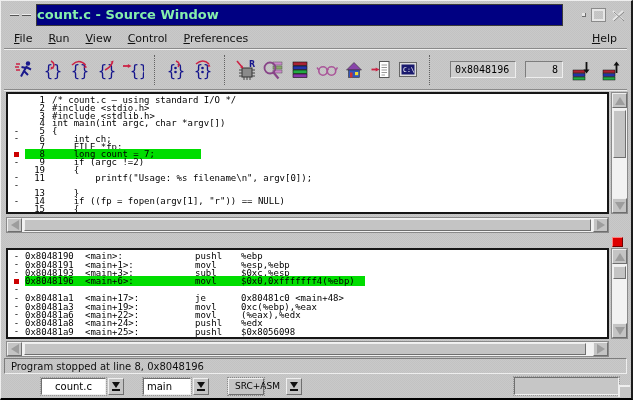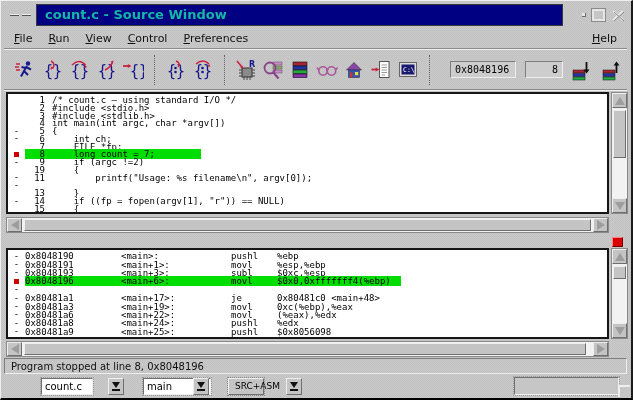--- a/index.html
+++ b/index.html
@@ -15,23 +15,23 @@
     background-image: repeating-conic-gradient(#c9c9c9 0% 25%, #c2c2c2 0% 50%);
     background-size:2px 2px;
     border-top:1px solid #efefef; border-left:1px solid #efefef;
     border-right:2px solid #1c1c1c; border-bottom:2px solid #000;
   }
   
   .titlebar { position:absolute; left:3px; top:3px; right:4px; height:22px; display:flex; align-items:stretch; }
   .title-left { width:32px; display:flex; align-items:center; justify-content:center; gap:3px; }
   .wm-dash { width:9px; height:2px; background:#ececec; border-bottom:1px solid #555; }
   .title-main {
-    flex:1; background:#000082; color:#14b8a6;
+    flex:1; background:#000082; color:#86efac;
     font-size:13px; font-weight:bold; line-height:20px;
-    padding:0 8px; border:1px solid #3a3a3a;
+    padding:0 0; border:1px solid #3a3a3a;
     white-space:nowrap; overflow:hidden;
   }
   .title-buttons { width:64px; display:flex; align-items:center; justify-content:flex-end; gap:6px; padding-right:2px; }
   .tbtn { display:inline-block; }
   .min-glyph { width:4px; height:4px; background:#e6e6e6; border-right:1px solid #6e6e6e; border-bottom:1px solid #6e6e6e; }
   .max-glyph { width:13px; height:12px; border:2px solid #e6e6e6; outline:1px solid #8a8a8a; background:transparent; }
   
   .menubar {
     position:absolute; left:3px; right:4px; top:27px; height:21px;
     display:flex; align-items:center; padding:0 10px; gap:16px;
@@ -71,21 +71,21 @@
   .asm-pane .crow { height:8.4px; }
   .marker { width:17px; text-align:center; flex:0 0 auto; font-size:9px; line-height:7px; }
   .bpsq { display:inline-block; width:5px; height:5px; background:#cc0000; }
   .linebody { display:flex; align-items:center; white-space:pre; }
   .linebody.hl { background:#00dd00; }
   .src-pane .linebody.hl { padding-right:46px; }
   .asm-pane .linebody.hl { padding-right:10px; }
   .lnum { width:20px; text-align:right; flex:0 0 auto; }
   .code { white-space:pre; padding-left:7px; }
   .a-addr { width:60px; flex:0 0 auto; }
-  .a-sym  { width:110px; flex:0 0 auto;margin-left:36px; }
+  .a-sym  { width:110px; flex:0 0 auto; }
   .a-mnem { width:46px; flex:0 0 auto; }
   .a-args { white-space:pre; }
   
   .vsb { position:absolute; width:17px; background:#f2f2f2; border:1px solid #8a8a8a; }
   .vsb-src { left:610px; top:91px; height:122px; }
   .vsb-asm { left:610px; top:247px; height:91px; }
   .hsb { position:absolute; left:5px; width:603px; height:16px; background:#f2f2f2; border:1px solid #8a8a8a; }
   .hsb-src { top:216px; } .hsb-asm { top:340px; }
   .sb-btn { position:absolute; background:#c4c4c4; border:1px solid; border-color:#efefef #6f6f6f #6f6f6f #efefef; display:flex; align-items:center; justify-content:center; }
   .vsb .sb-btn { left:0; width:15px; height:15px; }
@@ -483,29 +483,29 @@
     <span class="sb-thumb thumb-asm-h"></span>
     <span class="sb-btn right">
         <span class="tri-right"></span>
       </span>
   </div>
 
   <div class="statusbar">
     <span>Program stopped at line 8, 0x8048196</span>
   </div>
 
-  <div class="combo-entry" style="left:40px; width:52px;">count.c</div>
+  <div class="combo-entry" style="left:40px; width:65px;text-align:center;">count.c</div>
   <div class="combo-btn" style="left:107px;">
     <span class="combo-glyph">
         <span class="tri"></span>
         <span class="bar"></span>
       </span>
   </div>
 
-  <div class="combo-entry" style="left:142px; width:68px;">main</div>
+  <div class="combo-entry" style="left:142px; width:48px;">main</div>
   <div class="combo-btn" style="left:192px;">
     <span class="combo-glyph">
         <span class="tri"></span>
         <span class="bar"></span>
       </span>
   </div>
 
   <div class="mode-btn" style="left:227px; width:36px;">SRC+ASM</div>
   <div class="combo-btn" style="left:285px;">
     <span class="combo-glyph">

